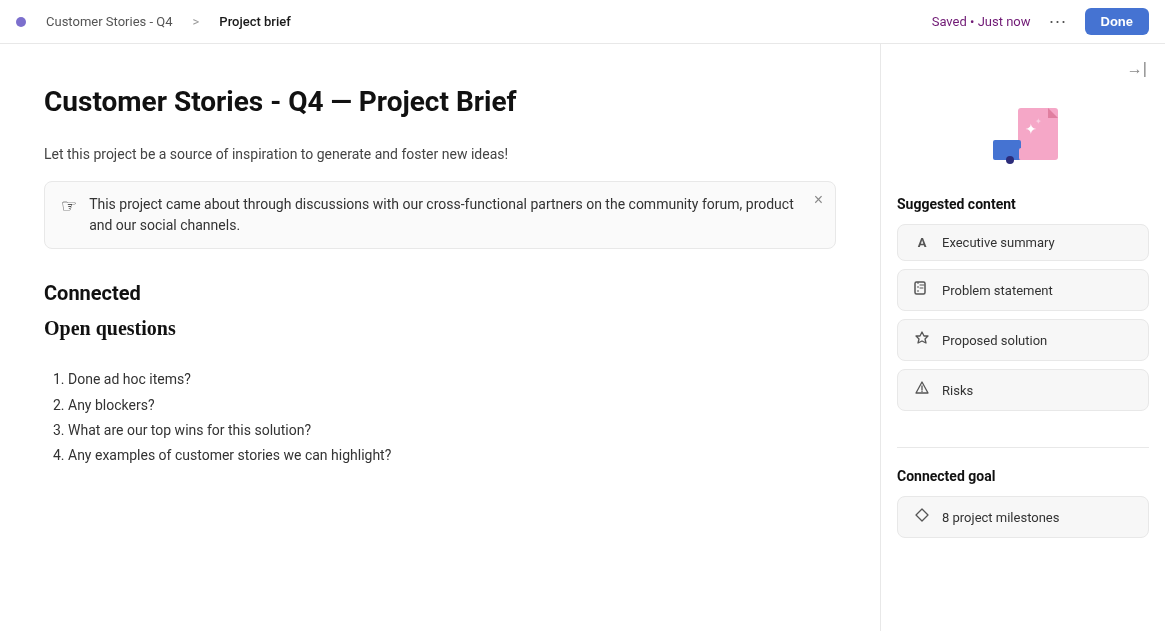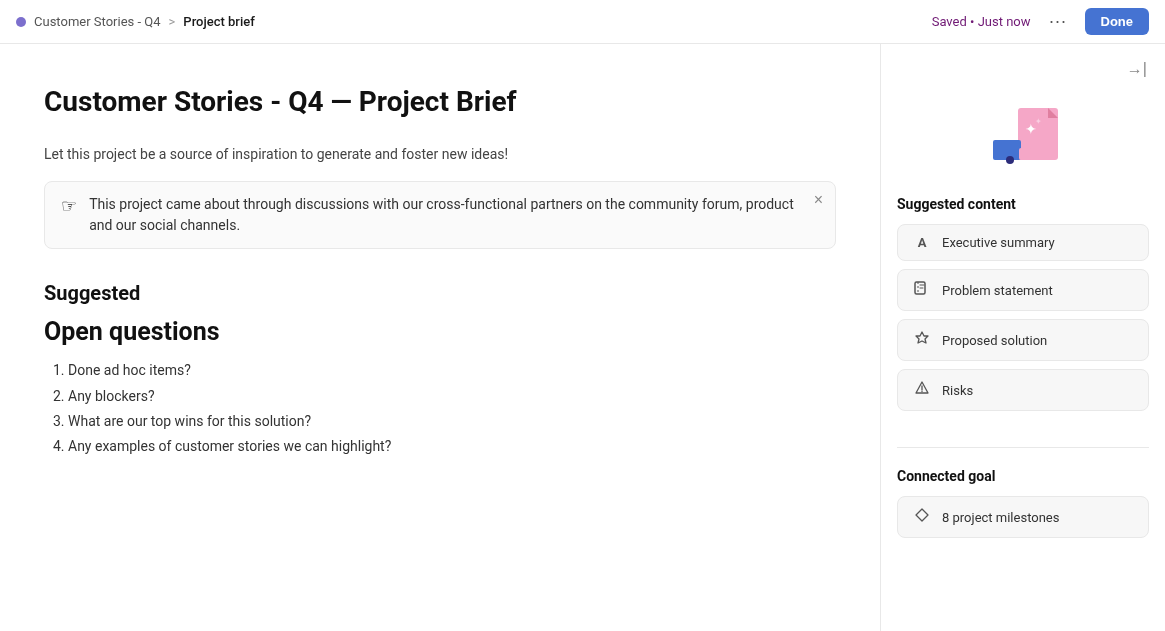--- a/index.html
+++ b/index.html
@@ -19,21 +19,21 @@
       align-items: center;
       justify-content: space-between;
       padding: 0 16px;
       height: 44px;
       border-bottom: 1px solid #e8e8e8;
       background: #fff;
     }
     .topbar-left {
       display: flex;
       align-items: center;
-      gap: 8px;
+      gap: 20px;
     }
     .project-dot {
       width: 10px;
       height: 10px;
       border-radius: 50%;
       background: #7c6fcd;
       flex-shrink: 0;
     }
     .breadcrumb-link {
       color: #555;
@@ -147,24 +147,25 @@
       color: #111;
       margin-bottom: 12px;
     }
     .section-text {
       font-size: 14px;
       color: #444;
       line-height: 1.6;
       margin-bottom: 28px;
     }
     .open-questions-heading {
-      font-size: 25px;
+      font-size: 20px;
       font-weight: 700;
       color: #111;
-      margin-bottom: 12px;
+      margin-bottom: 27px;
+      font-family: Liberation Serif, serif;
     }
     .questions-list {
       padding-left: 24px;
       color: #333;
     }
     .questions-list li {
       font-size: 14px;
       line-height: 1.8;
     }
 
@@ -269,21 +270,21 @@
     <h1 class="doc-title">Customer Stories - Q4 — Project Brief</h1>
 
     <p class="doc-subtitle">Let this project be a source of inspiration to generate and foster new ideas!</p>
 
     <div class="notice-box">
       <span class="notice-icon">☞</span>
       <p class="notice-text">This project came about through discussions with our cross-functional partners on the community forum, product and our social channels.</p>
       <button class="notice-close" title="Close">×</button>
     </div>
 
-    <h2 class="section-heading">Suggested</h2>
+    <h2 class="section-heading">Connected</h2>
 
     <h2 class="open-questions-heading">Open questions</h2>
     <ol class="questions-list">
     <li>Done ad hoc items?</li>
         <li>Any blockers?</li>
         <li>What are our top wins for this solution?</li>
         <li>Any examples of customer stories we can highlight?</li>
       </ol>
 
   </div>

